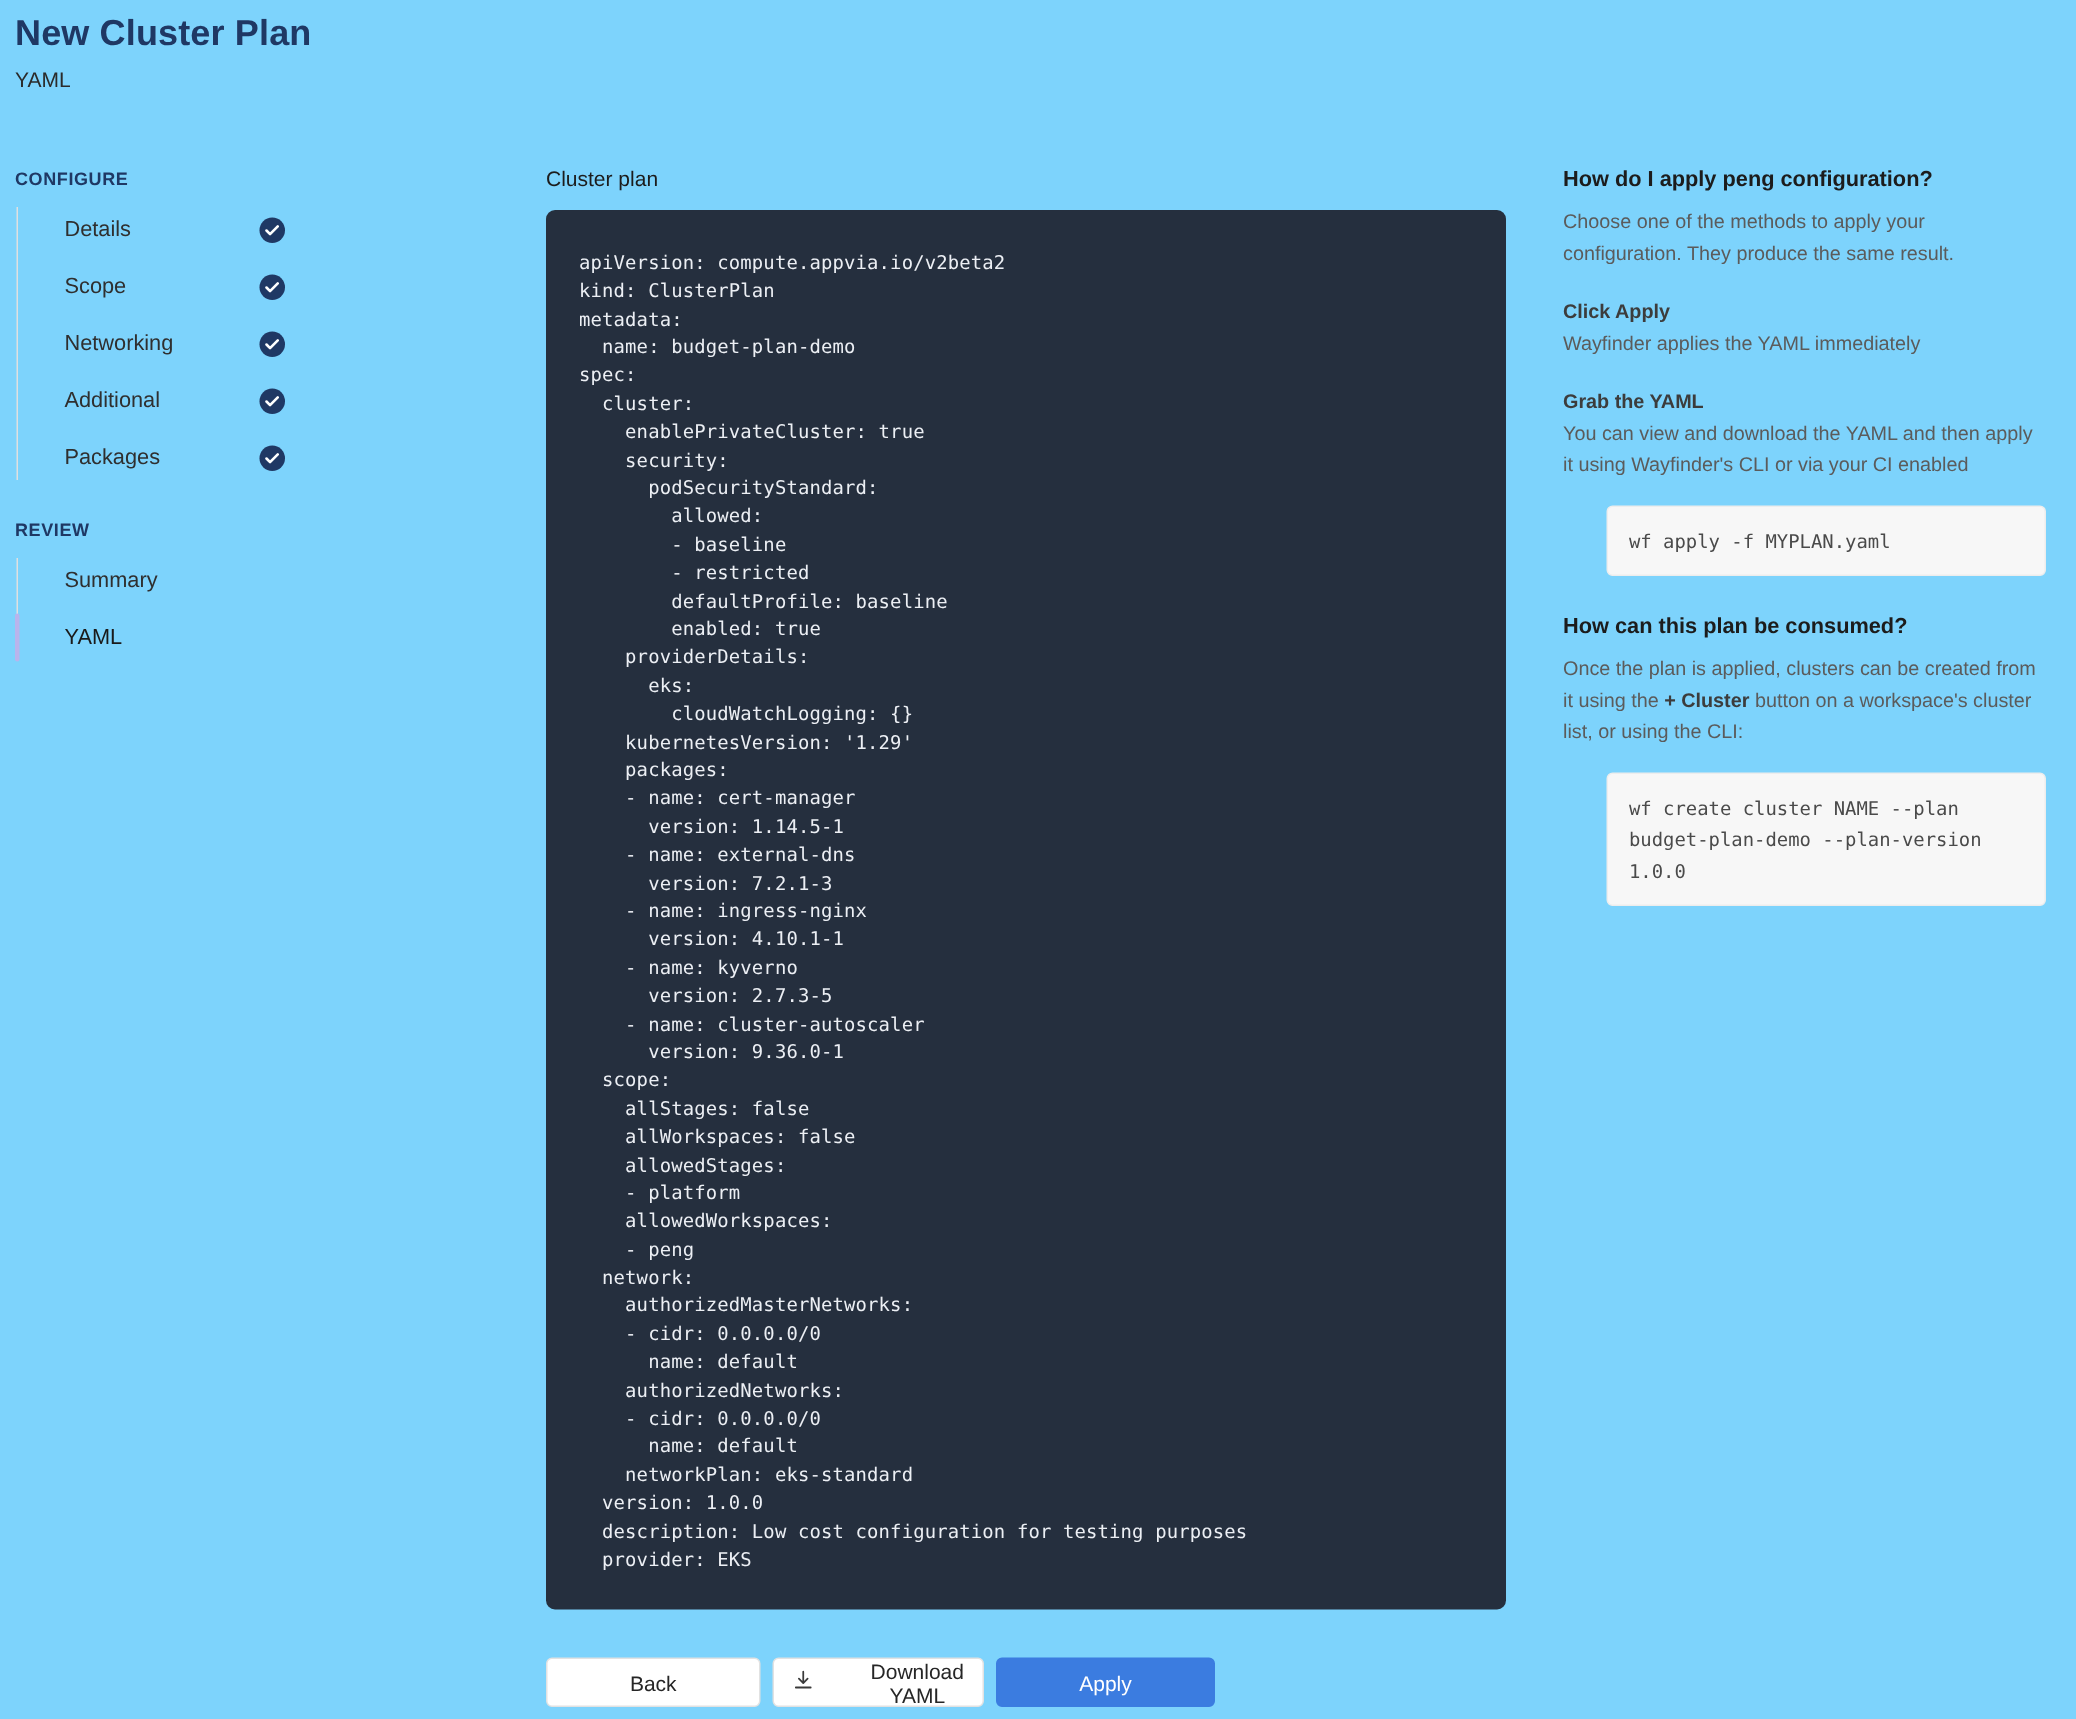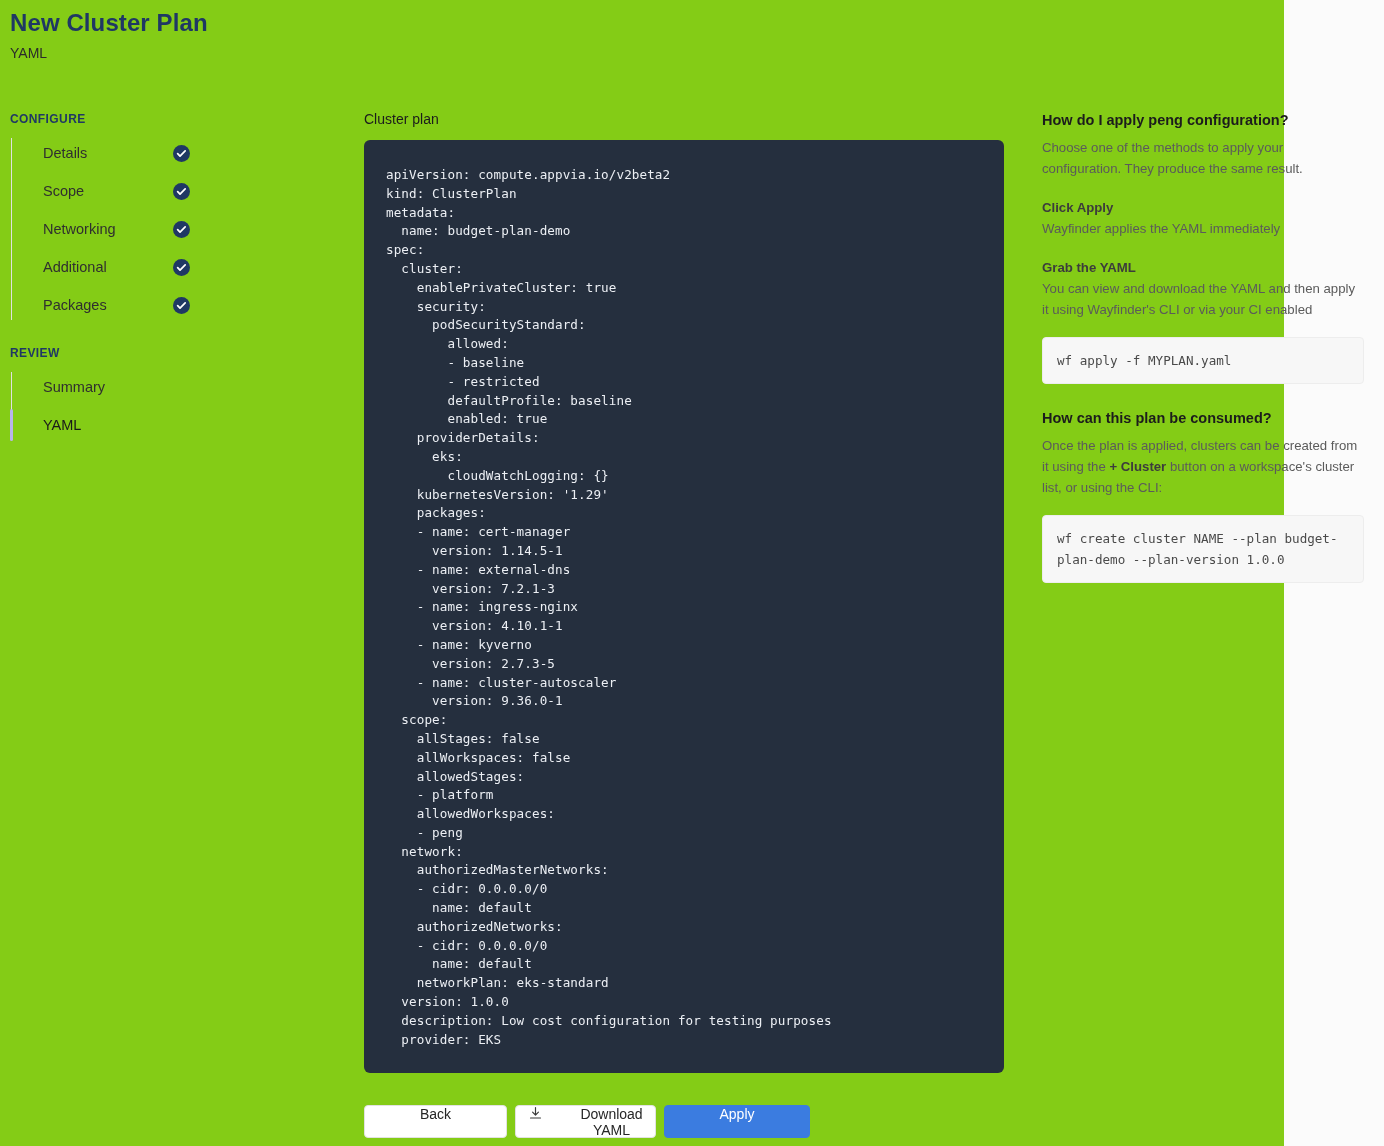--- a/index.html
+++ b/index.html
@@ -7,23 +7,23 @@
     margin: 0;
     padding: 0;
     background: #fbfbfb;
     width: 1384px;
     height: 1146px;
     font-family: "Liberation Sans", sans-serif;
     -webkit-font-smoothing: antialiased;
   }
   .page {
     position: relative;
-    width: 1284px;
+    width: 1384px;
     height: 1146px;
-    background: #84cc16;
+    background: #7dd3fc;
   }
 
   
   .header { position: absolute; left: 10px; top: 8px; }
   .header h1 {
     margin: 0;
     font-size: 24px;
     font-weight: 600;
     color: #1f3864;
     letter-spacing: 0.1px;
@@ -157,36 +157,38 @@
     background: #f7f7f7;
     border: 1px solid #ededed;
     border-radius: 4px;
     padding: 12px 14px;
     font-family: "DejaVu Sans Mono", "Liberation Mono", monospace;
     font-size: 12.6px;
     line-height: 21px;
     color: #4a4a4a;
     white-space: pre-wrap;
     word-break: break-word;
+    margin-left: 29px;
   }
 
   
   .footer {
     position: absolute;
     left: 364px;
     top: 1105px;
     display: flex;
     gap: 8px;
     align-items: center;
   }
   .btn {
     height: 33px;
     border-radius: 4px;
     font-size: 14px;
     display: inline-flex;
+    align-items: center;
     justify-content: center;
     gap: 9px;
     cursor: pointer;
     padding: 0 18px;
     font-family: "Liberation Sans", sans-serif;
   }
   .btn-secondary {
     background: #ffffff;
     border: 1px solid #e2e2e2;
     color: #262626;

